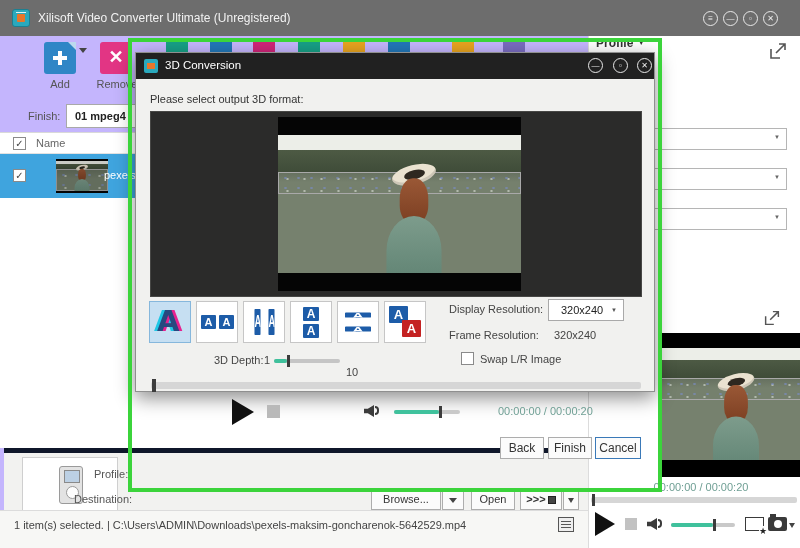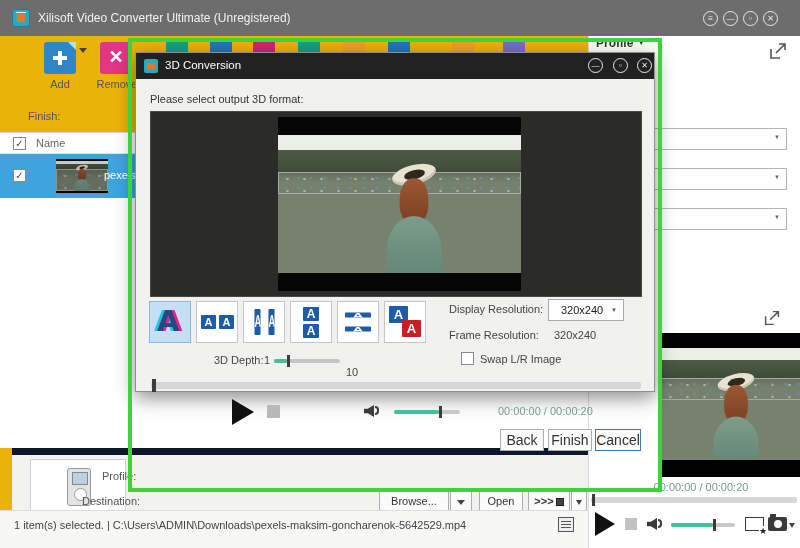--- a/index.html
+++ b/index.html
@@ -1,18 +1,18 @@
 <!DOCTYPE html>
 <html><head>
 <meta charset="utf-8">
 <style>
   *{margin:0;padding:0;box-sizing:border-box}
   html,body{width:800px;height:548px;overflow:hidden;background:#d4d4d4}
   body{font-family:"Liberation Sans",sans-serif;color:#333;font-size:11px}
-  .stage{position:relative;width:800px;height:548px;background:#eab308;overflow:hidden}
+  .stage{position:relative;width:800px;height:548px;background:#c4b5fd;overflow:hidden}
   .abs{position:absolute}
 
   
   .titlebar{position:absolute;left:0;top:0;width:800px;height:36px;background:#6d6d6d;display:flex;align-items:center}
   .app-icon{position:absolute;left:12px;top:9px;width:18px;height:18px;background:#2aa9bd;border-radius:3px;border:1px solid #1d7f90}
   .app-icon i{position:absolute;left:4px;top:4px;width:8px;height:8px;background:#e8762a;border-radius:1px}
   .app-icon u{position:absolute;left:3px;top:2px;width:10px;height:1px;background:#dff3f6}
   .app-title{position:absolute;left:38px;top:11px;color:#f2f2f2;font-size:12px}
   .winbtn{position:absolute;top:11px;width:15px;height:15px;border:1px solid #e9e9e9;border-radius:50%;color:#efefef;font-size:8px;line-height:13px;text-align:center;cursor:default}
 
@@ -31,21 +31,21 @@
   .audio-select{position:absolute;left:66px;top:104px;width:120px;height:24px;background:#fff;border:1px solid #a9a9a9;line-height:22px;padding-left:8px;font-weight:bold;color:#222}
 
   
   .list-area{position:absolute;left:0;top:132px;width:588px;height:316px;background:#fff;border-top:1px solid #d9d9d9}
   .list-header{position:absolute;left:0;top:0;width:100%;height:21px;border-bottom:1px solid #e2e2e2;color:#666}
   .cbx{position:absolute;width:13px;height:13px;background:#fff;border:1px solid #8a8a8a;font-size:10px;line-height:11px;text-align:center;color:#444}
   .file-row{position:absolute;left:0;top:21px;width:100%;height:44px;background:#3fa4de}
   .row-name{position:absolute;left:104px;top:15px;color:#fff}
 
   
-  .bottom-panel{position:absolute;left:12px;top:448px;width:588px;height:62px;background:#f2f2f0;border-top:7px solid #0f172a}
+  .bottom-panel{position:absolute;left:4px;top:448px;width:588px;height:62px;background:#f2f2f0;border-top:5px solid #0f172a}
   .device-box{position:absolute;left:18px;top:4px;width:96px;height:54px;background:#fff;border:1px solid #cfcfcf}
   .ipod{position:absolute;left:36px;top:8px;width:24px;height:38px;background:#e3e3e3;border:1px solid #9a9a9a;border-radius:3px}
   .ipod:before{content:"";position:absolute;left:4px;top:3px;width:14px;height:11px;background:#bcd0e4;border:1px solid #8a8a8a}
   .ipod:after{content:"";position:absolute;left:6px;top:19px;width:11px;height:11px;background:#fdfdfd;border:1px solid #9a9a9a;border-radius:50%}
   .flabel{position:absolute;color:#555}
   .field{position:absolute;background:#fff;border:1px solid #a9a9a9;height:22px;line-height:20px;padding-left:6px;color:#222}
   .selarrow:after{content:"▼";position:absolute;right:6px;top:0;font-size:6px;color:#555;line-height:20px}
   .btn{position:absolute;height:22px;background:#fbfbfb;border:1px solid #adadad;text-align:center;line-height:20px;color:#333}
 
   
@@ -105,21 +105,21 @@
   .dlg-preview{position:absolute;left:14px;top:58px;width:492px;height:186px;background:#2b2b2a;border:1px solid #474745}
   .videoframe{position:absolute;background:#050505;overflow:hidden}
   .fmt{position:absolute;top:248px;width:42px;height:42px;background:#fff;border:1px solid #c6c6c6;overflow:hidden}
   .fmt.sel{background:#c6dff2;border-color:#86b7dc}
   .fmt .box{position:absolute;background:#1d5ca8;border-radius:1px;color:#fff;font-weight:bold;text-align:center;overflow:hidden}
   .fmt .box:after{content:"A";display:block}
   .ana{position:absolute;font-weight:bold;font-size:29px;font-family:"DejaVu Sans",sans-serif;line-height:29px}
   .dlg-label{position:absolute;color:#444}
   .depth-track{position:absolute;left:138px;top:306px;width:66px;height:4px;background:#c5c5c5;border-radius:2px}
   .dlg-seek{left:15px;top:329px;width:490px;height:7px}
-  .dlg-btn{width:44px;top:376px;font-size:14px}
+  .dlg-btn{width:44px;top:384px;font-size:12px}
   .cancel-focus{border:1px solid #3a79b8}
 
   
   .green-box{position:absolute;left:128px;top:38px;width:534px;height:454px;border:4px solid #3bd43b;z-index:50;pointer-events:none}
 
   svg{display:block}
 </style>
 </head>
 <body>
 
@@ -148,20 +148,21 @@
       <div class="icon-tab" style="left: 210px; background: rgb(34, 119, 184);"></div>
       <div class="icon-tab" style="left: 253px; background: rgb(207, 37, 121);"></div>
       <div class="icon-tab" style="left: 298px; background: rgb(23, 160, 134);"></div>
       <div class="icon-tab" style="left: 343px; background: rgb(232, 164, 31);"></div>
       <div class="icon-tab" style="left: 388px; background: rgb(34, 119, 184);"></div>
       <div class="icon-tab" style="left: 452px; background: rgb(232, 164, 31);"></div>
       <div class="icon-tab" style="left: 503px; background: rgb(122, 108, 192);"></div>
     </div>
 
   <div class="audio-label">Finish:</div>
+  <div class="audio-select">01 mpeg4</div>
 
   <div class="list-area">
     <div class="list-header">
       <span class="cbx" style="left:13px;top:4px">✓</span>
       <span style="position:absolute;left:36px;top:4px">Name</span>
     </div>
     <div class="file-row">
       <span class="cbx" style="left:13px;top:15px">✓</span>
       <div class="videoframe" style="left:56px;top:5px;width:52px;height:34px;filter:brightness(.85)">
         <div class="scene" style="left:0;top:2px;width:52px;height:30px">

